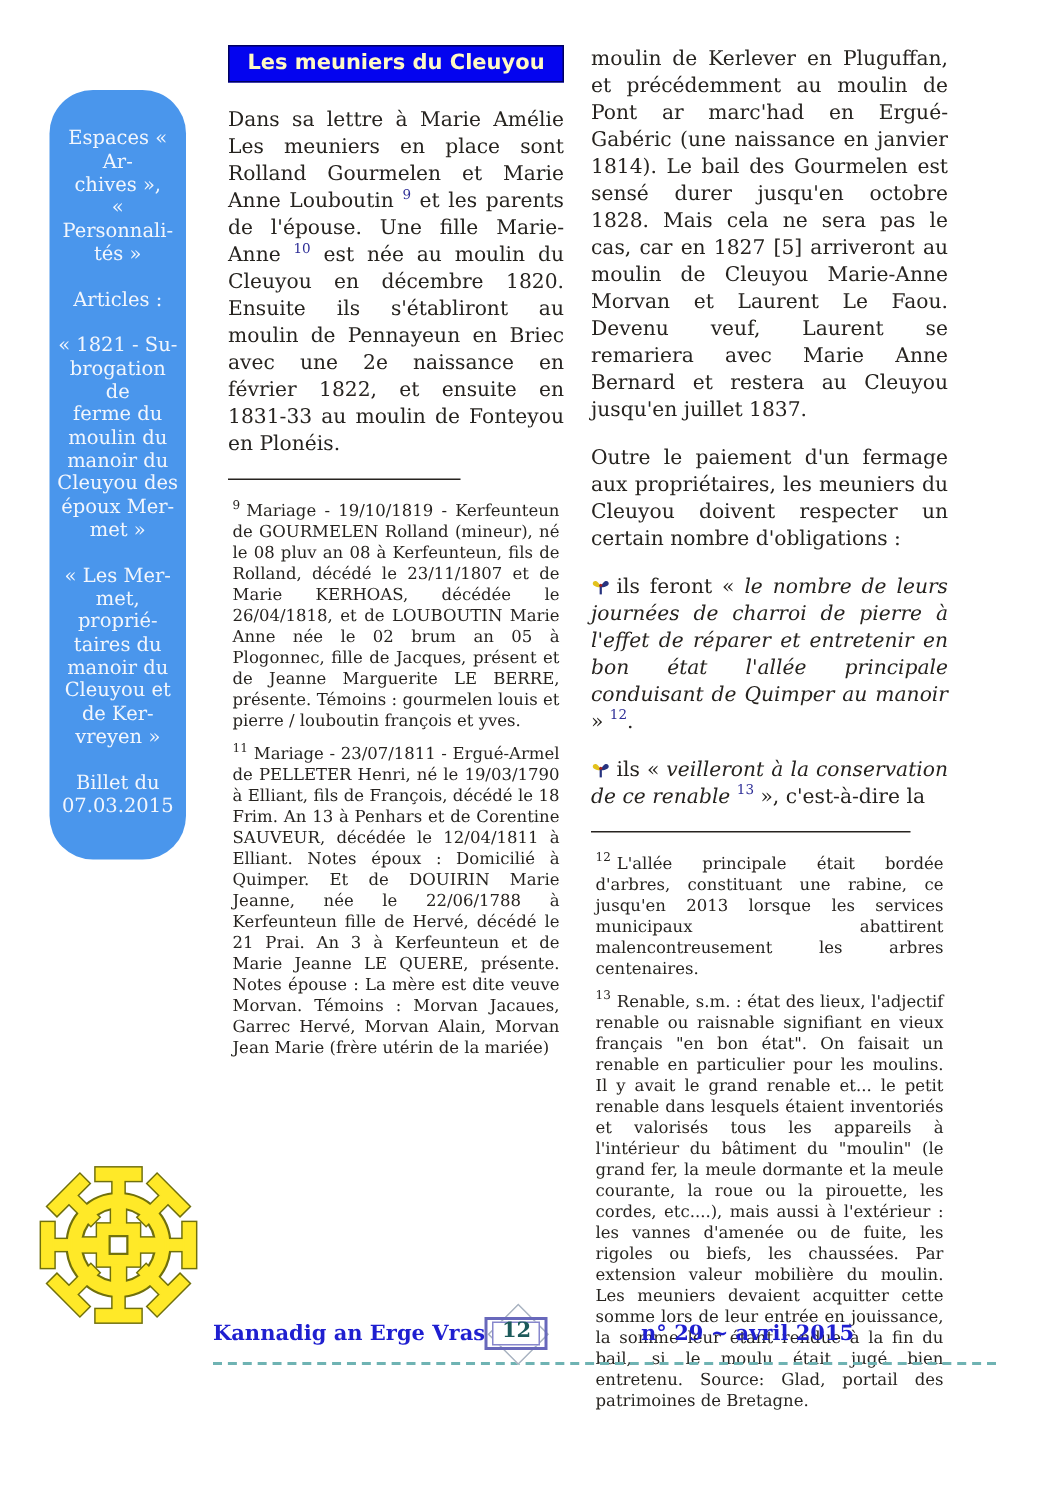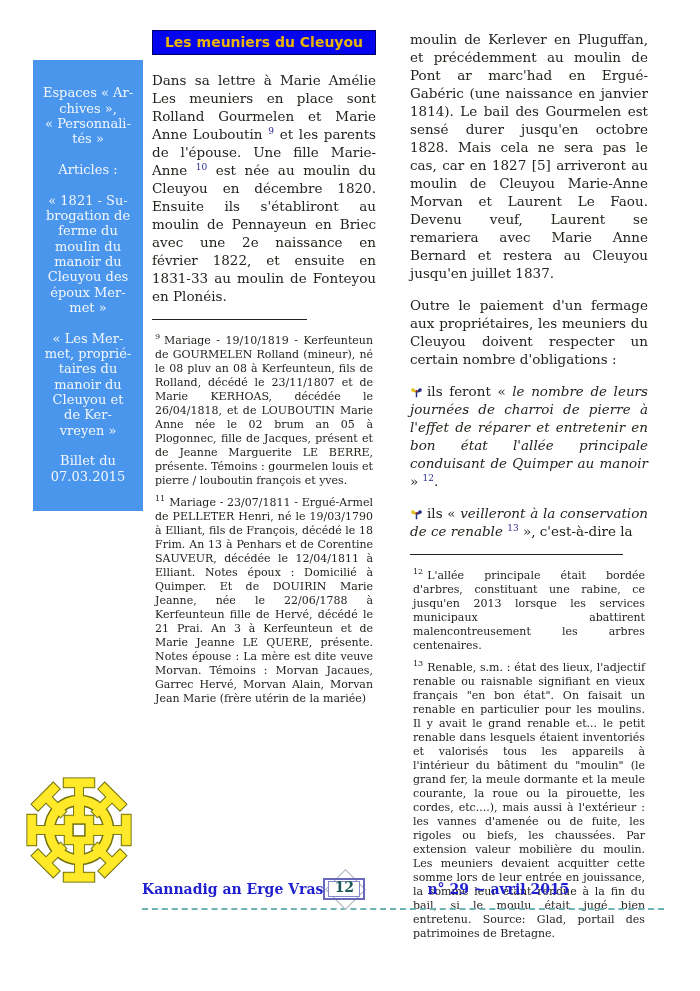--- a/index.html
+++ b/index.html
@@ -2,36 +2,37 @@
 <html><head>
 <meta charset="utf-8">
 <style>
   html,body { margin:0; padding:0; }
   .page {
     position:relative; width:700px; height:991px; background:#ffffff;
     font-family:"DejaVu Serif", serif; color:#26231f; overflow:hidden;
   }
   
   .sidebar {
-    position:absolute; left:33px; top:60px; width:110px;
+    position:absolute; left:33px; top:60px; width:91px;
     background:#4A96EC; color:#F2F6FD;
     text-align:center; font-size:13px; line-height:1.18;
     padding:10px 4px 12px; box-sizing:border-box;
     white-space:pre-line;
+    border-radius:29px;
   }
   
   .col { position:absolute; top:30px; }
   .col1 { left:152px; width:224px; }
-  .col2 { left:410px; width:238px; }
+  .col2 { left:394px; width:238px; }
   .body-p {
     font-size:13.5px; line-height:18px; text-align:justify;
     margin:0 0 14px; color:#26231f;
   }
   .section-title {
-    background:#0404EF; border:1px solid #000060; color:#eab308;
+    background:#0404EF; border:1px solid #000060; color:#fef9c3;
     text-align:center; font-family:"DejaVu Sans", sans-serif; font-weight:bold;
     font-size:14px; padding:3px 2px 4px; margin:0 0 16px;
   }
   sup.ref { color:#2D2D96; font-size:9px; line-height:0; }
   .quote { font-style:italic; }
   .bullet-icon { display:inline-block; width:13px; height:13px; vertical-align:-2px; margin-right:4px; }
   .fn-sep { border:none; border-top:1.2px solid #26231f; margin:2px 0 14px; }
   .col1 .fn-sep { width:155px; }
   .col2 .fn-sep { width:213px; }
   .fn {

